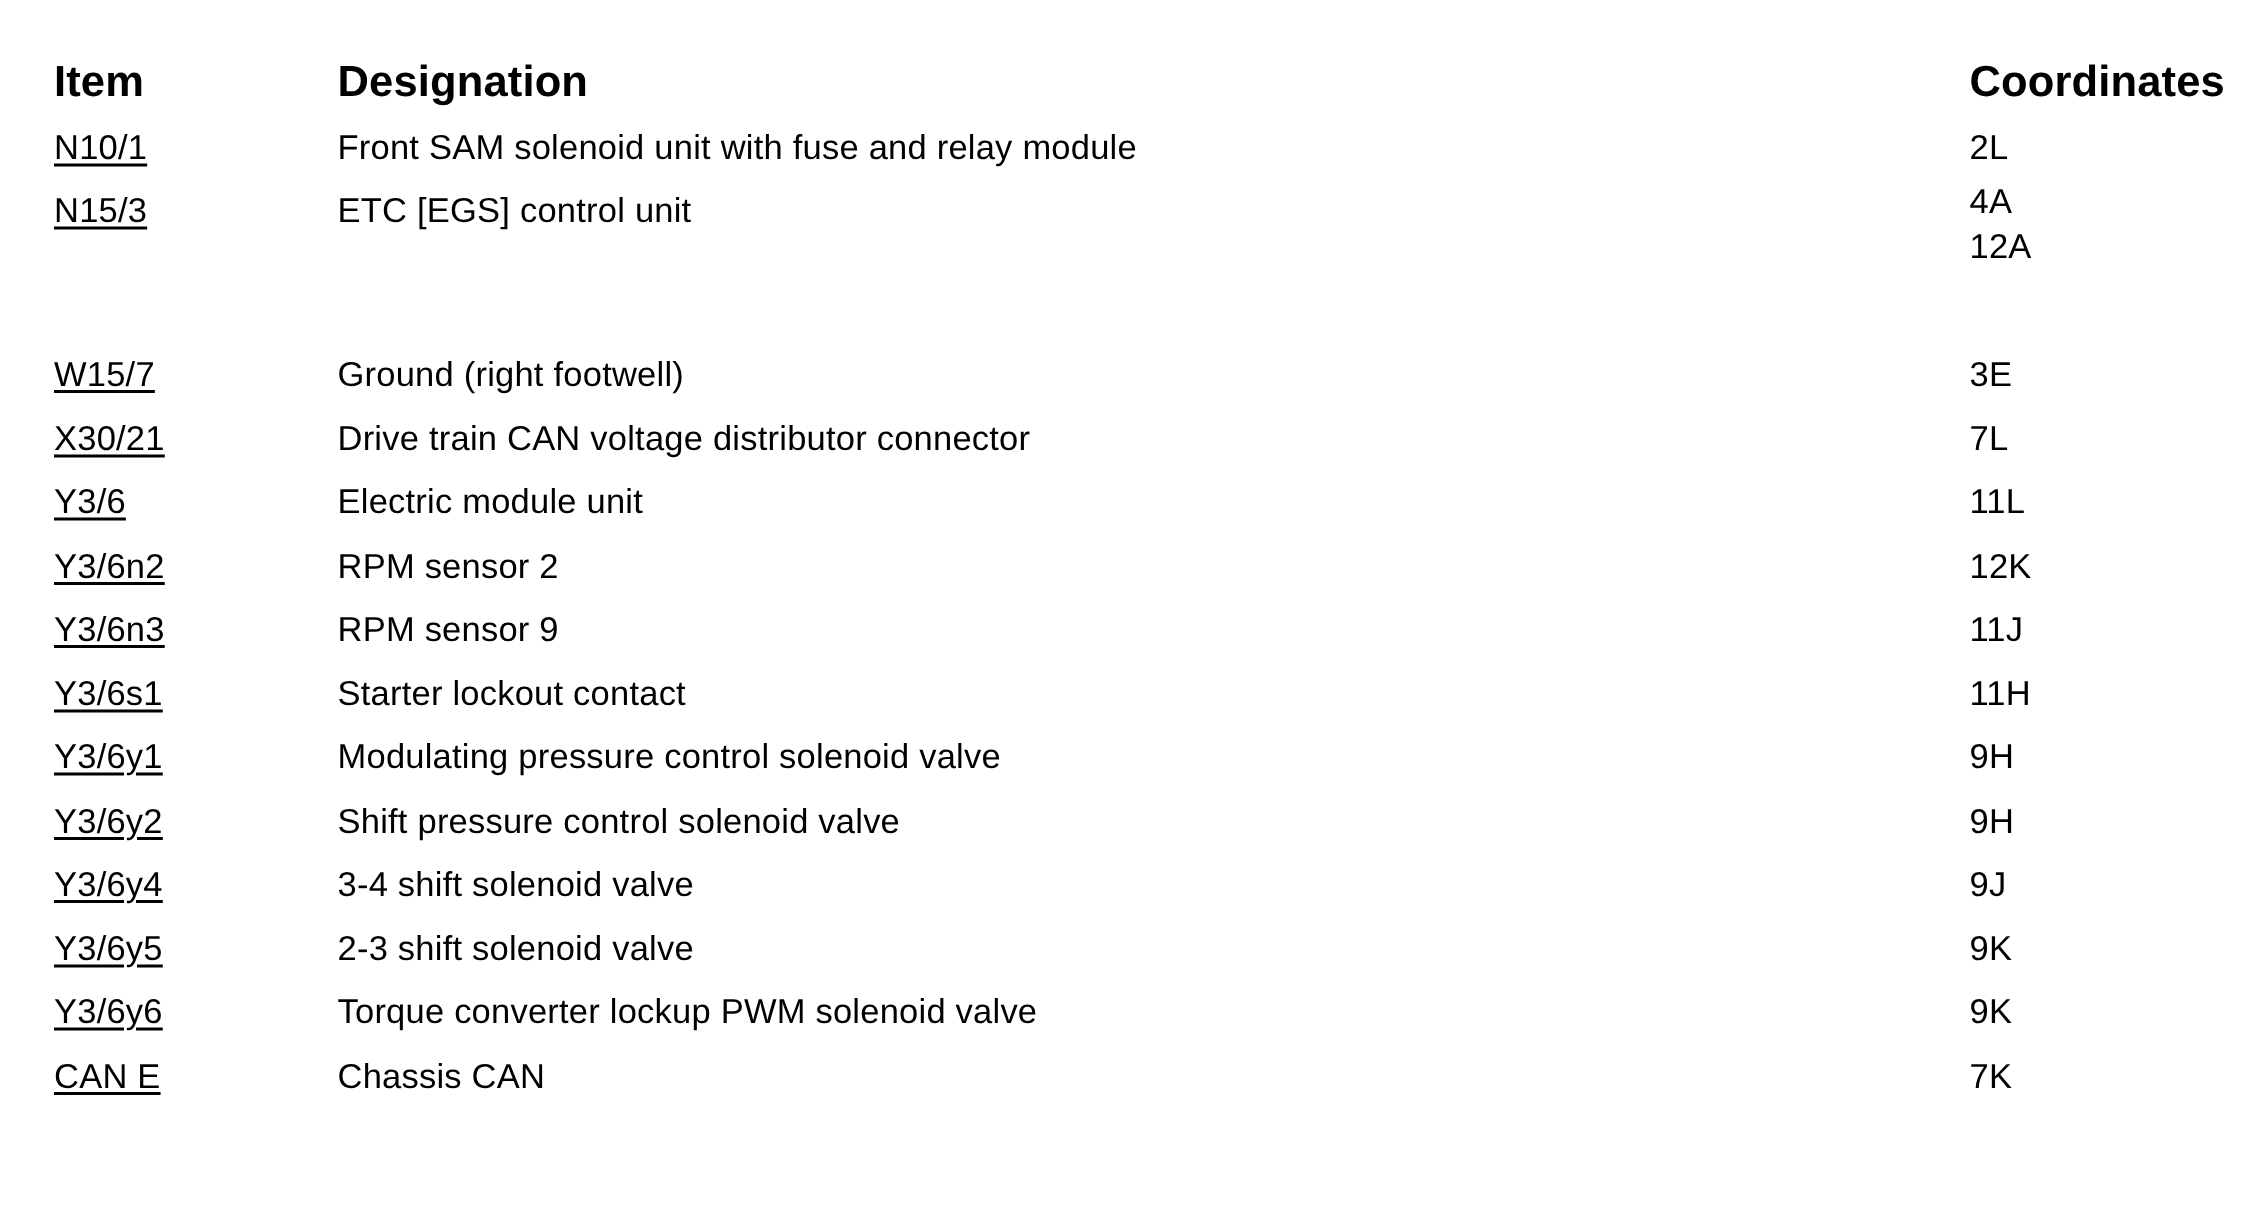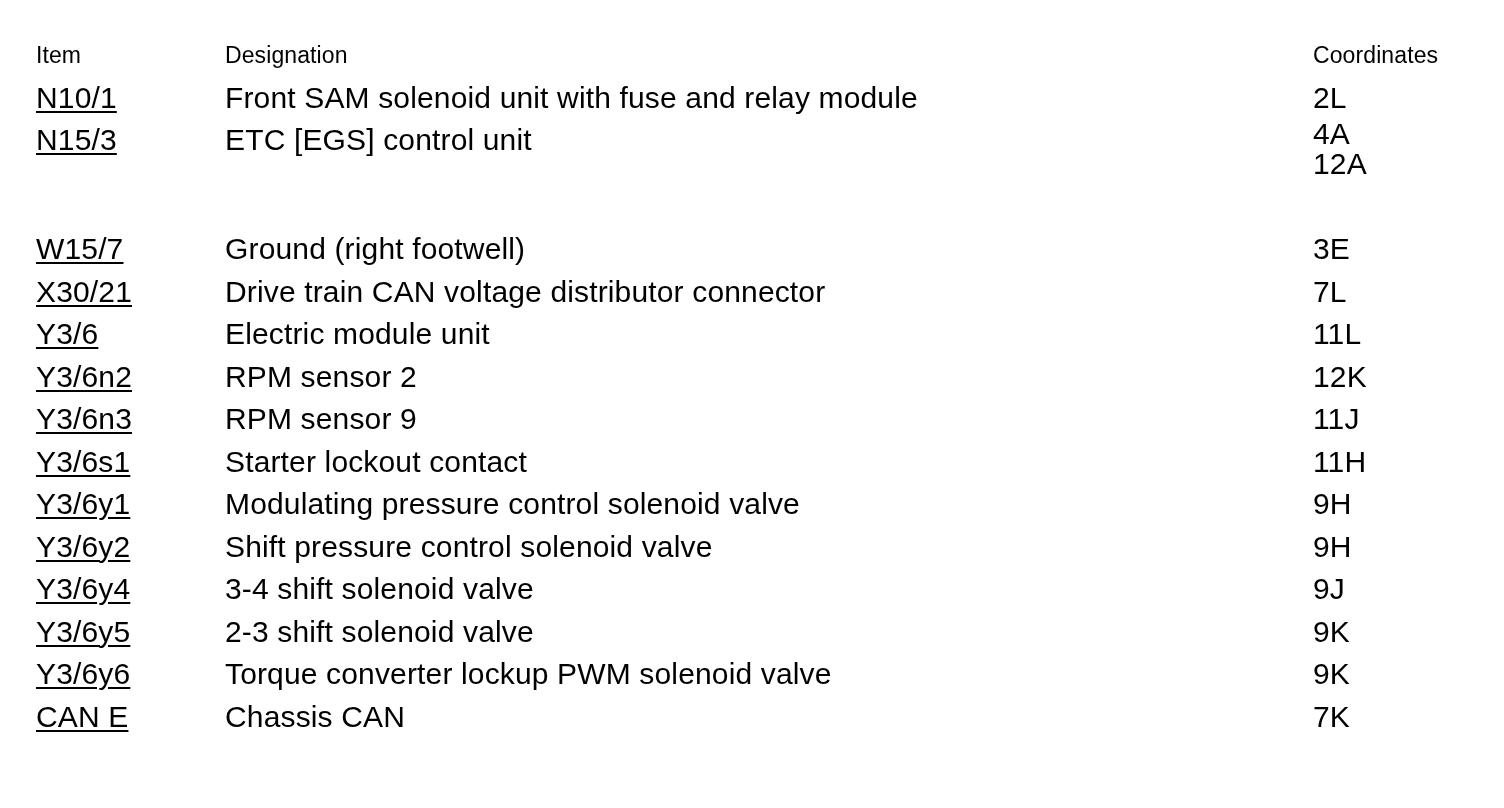--- a/index.html
+++ b/index.html
@@ -39,29 +39,29 @@
   .legend-table col.col-desig   { width: 1088px; }
   .legend-table col.col-coord   { width: 163px; }
 
   .legend-table th,
   .legend-table td {
     padding: 0;
     margin: 0;
     vertical-align: top;
     text-align: left;
     border: none;
-    font-size: 30px;
+    font-size: 23px;
     line-height: 42.5px;
     height: 42.5px;
     white-space: nowrap;
   }
 
   .legend-table thead th {
-    font-weight: normal;
-    font-size: 23px;
+    font-weight: bold;
+    font-size: 29px;
     line-height: 42.5px;
     letter-spacing: 0.1px;
   }
 
   .legend-table tbody td {
     font-weight: normal;
     letter-spacing: 0.15px;
   }
 
   

